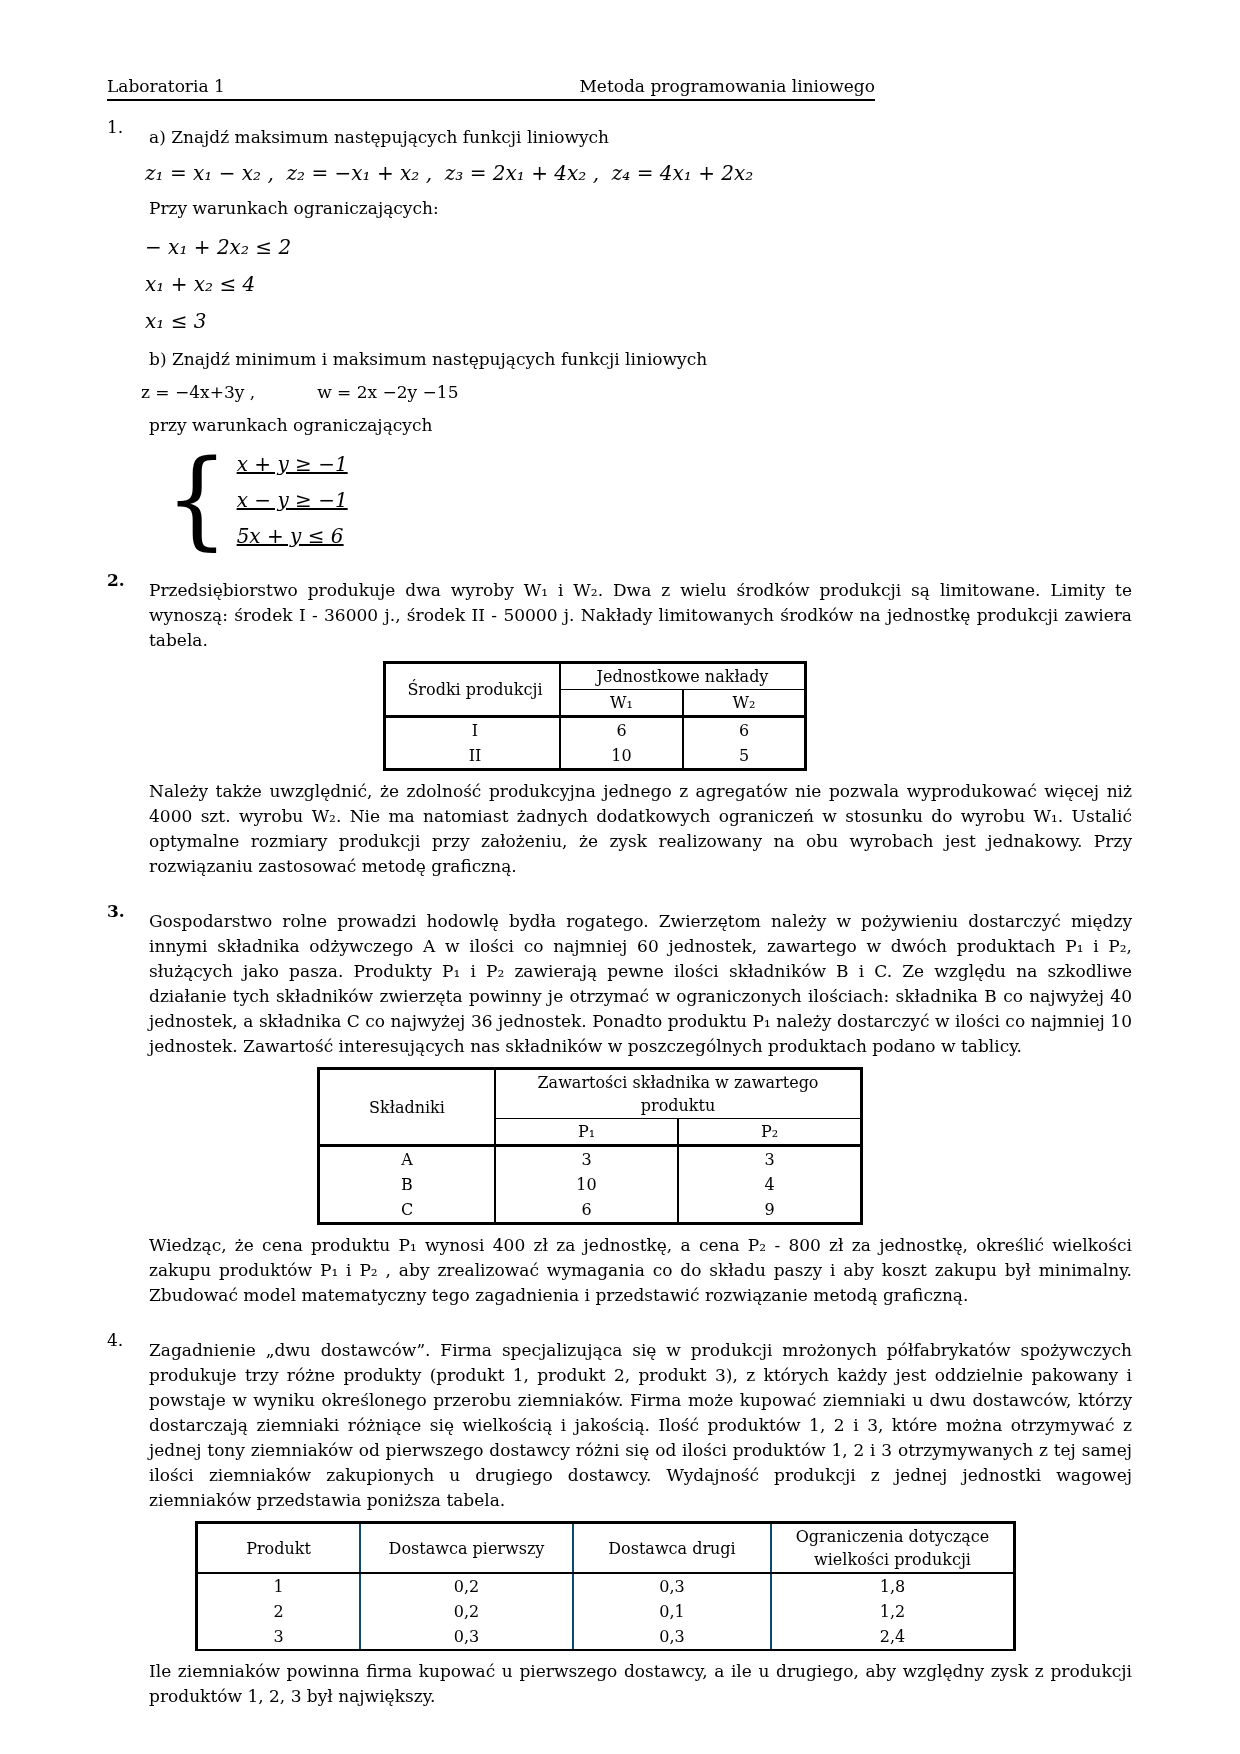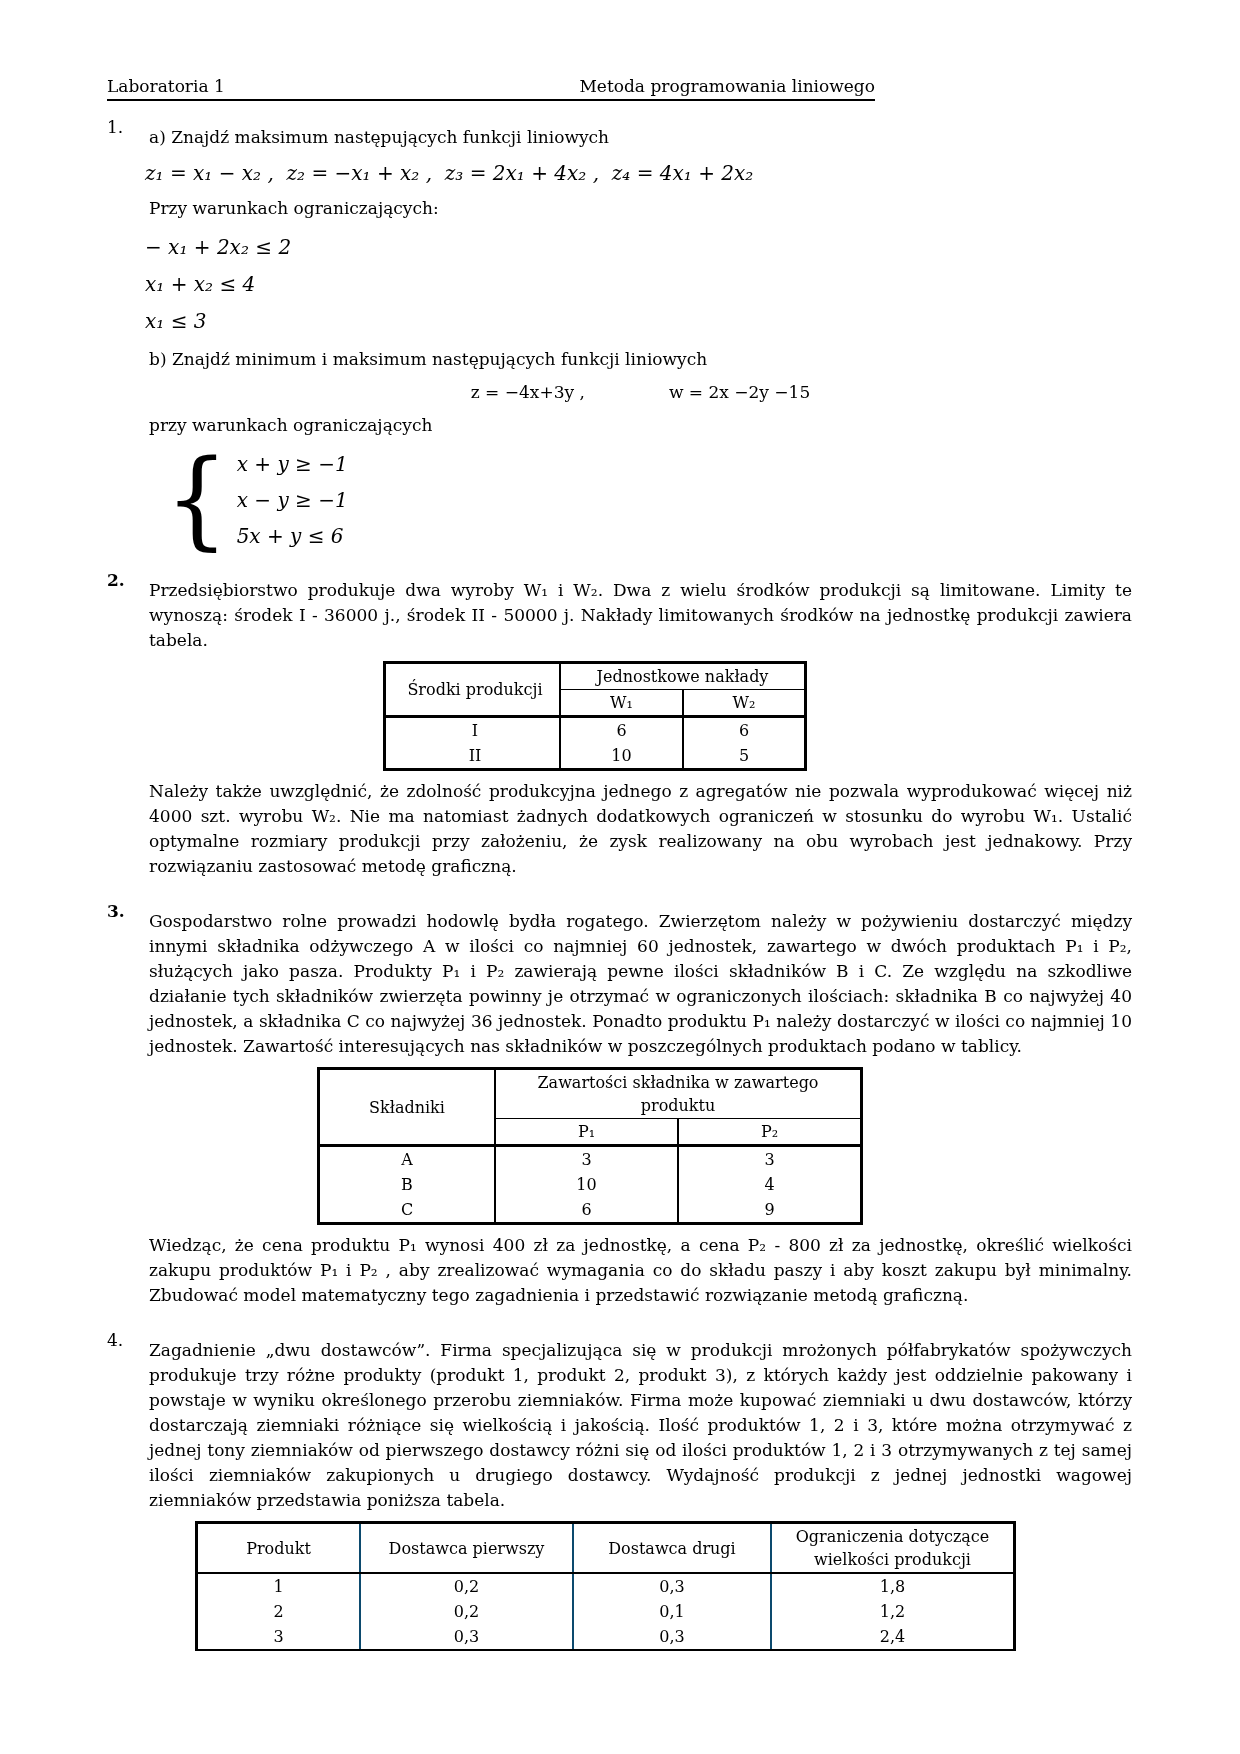--- a/index.html
+++ b/index.html
@@ -30,29 +30,29 @@
   .line { margin: 8px; line-height: 25px; }
 
   .math {
     font-style: italic; font-size: 20px; line-height: 30px;
     margin: 5px 0 4px 4px; white-space: pre-wrap;
   }
   .constraint {
     font-style: italic; font-size: 20px; line-height: 22px;
     margin: 15px 0 15px 4px; white-space: pre-wrap;
   }
-  .formula-row { display: flex; gap: 84px; line-height: 25px; margin: 1px 0; justify-content: center; }
+  .formula-row { display: flex; gap: 62px; line-height: 25px; margin: 1px 0; }
 
   .system { display: flex; align-items: center; margin: 4px 0 2px 24px; }
   .brace-icon {
     font-size: 100px; line-height: 104px; font-weight: 400;
     transform: scaleY(1.06); display: block;
   }
   .sys-lines { margin-left: 8px; font-style: italic; font-size: 20px; }
-  .sys-lines .sys-line { line-height: 36px; white-space: pre-wrap; }
+  .sys-lines .sys-line { line-height: 36px; white-space: pre-wrap; text-decoration: underline; }
 
   table.t { border-collapse: collapse; text-align: center; font-size: 16px; }
   table.t td, table.t th { padding: 1px 8px; line-height: 23px; font-weight: normal; }
 
   
   .t12 { border: 3px solid #000; margin: 3px 0; }
   .t12 th { font-weight: bold; }
   .t12 .c1 { border-right: 2px solid #000; }
   .t12 .c2 { border-right: 2px solid #000; }
   .t12 .span-hdr { border-bottom: 1.5px solid #000; }
@@ -202,17 +202,18 @@
             <td class="c4 edge-r">1,2</td>
           </tr>
           <tr class="r3">
             <td class="c1 edge-l">3</td>
             <td class="c2">0,3</td>
             <td class="c3">0,3</td>
             <td class="c4 edge-r">2,4</td>
           </tr>
         </tbody>
           </table>
+        <p class="para">Ile ziemniaków powinna firma kupować u pierwszego dostawcy, a ile u drugiego, aby względny zysk z produkcji produktów 1, 2, 3 był największy.</p>
       </div>
     </div>
 
   </div>
 </div>
 
 </body></html>

